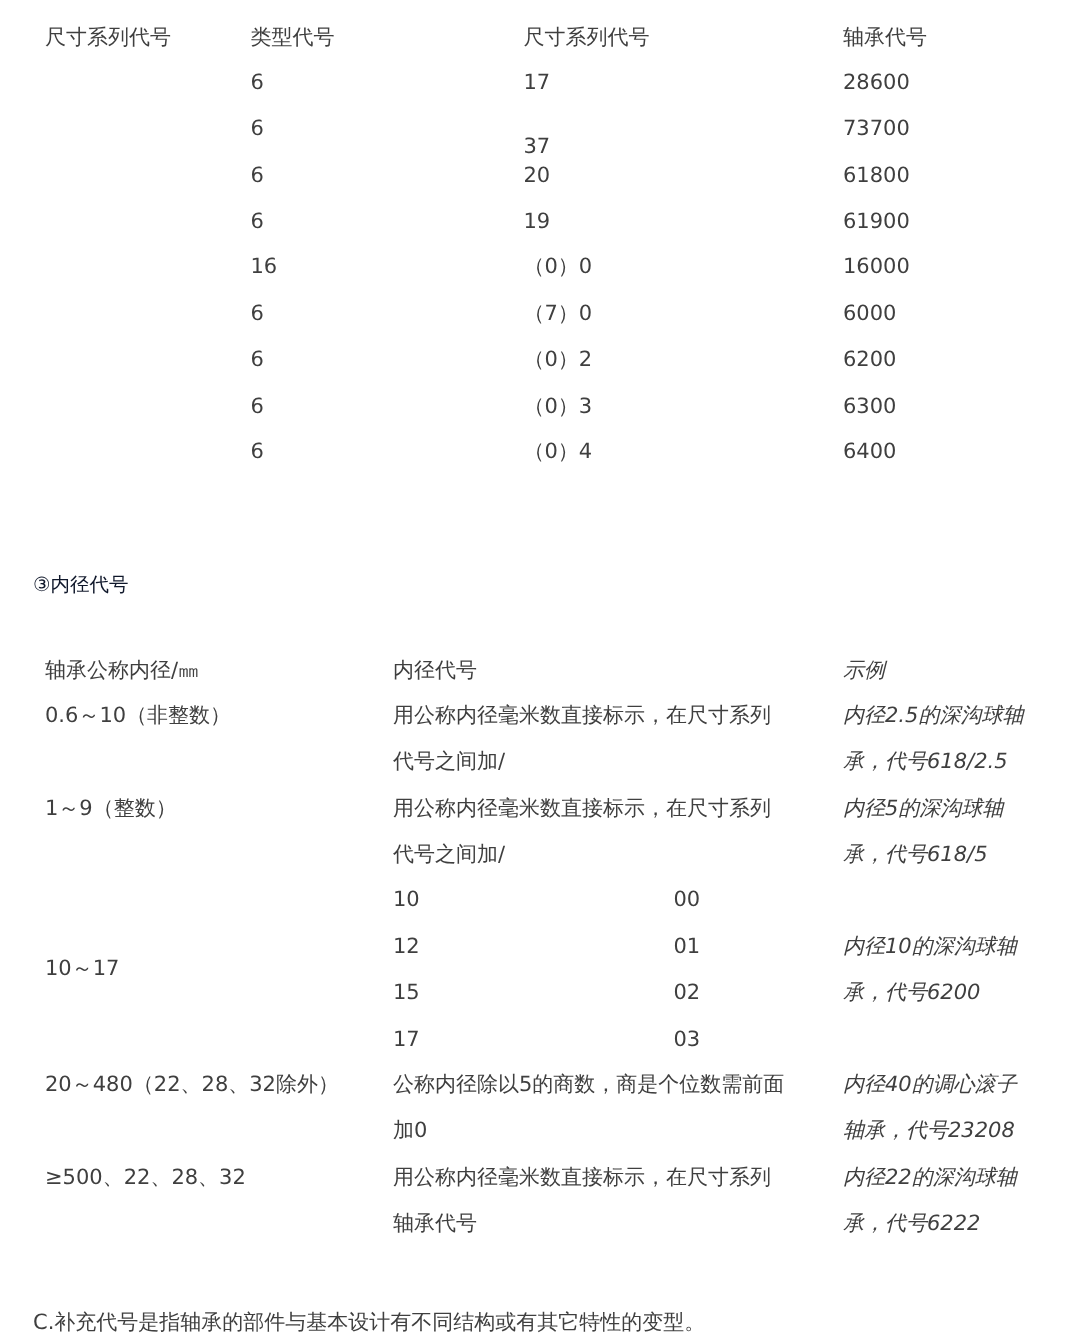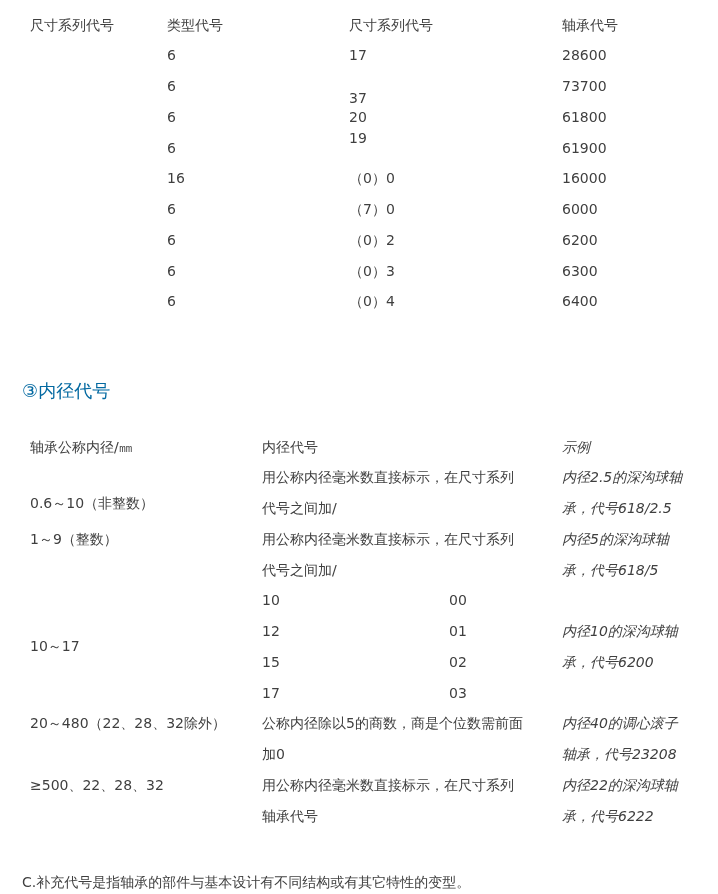--- a/index.html
+++ b/index.html
@@ -6,21 +6,21 @@
     body {
       width: 718px; height: 894px; overflow: hidden; position: relative;
       font-family: "DejaVu Sans", "Liberation Sans", sans-serif;
       color: #3f3f3f; font-size: 14px;
     }
     .abs { position: absolute; white-space: nowrap; line-height: 20px; }
     .t1 .c0 { left: 30px; }
     .t1 .c1 { left: 143px; margin-left: 24px; }
     .t1 .c2 { left: 349px; }
     .t1 .c3 { left: 562px; }
-    .section-title { color: #0369a1; left: 22px; top: 381px; font-size: 18px; }
+    .section-title { color: #0f172a; left: 22px; top: 381px; font-size: 13px; }
     .t2 .c0 { left: 30px; }
     .t2 .c1 { left: 262px; }
     .t2 .c1b { left: 449px; }
     .t2 .c2 { left: 562px; font-style: italic; }
     .footer-text { left: 22px; top: 872px; }
   </style>
 </head>
 <body>
 
 <div class="t1">
@@ -35,21 +35,21 @@
 
   <span class="abs c1" style="top:76px">6</span>
   <span class="abs c2" style="top:88px">37</span>
   <span class="abs c3" style="top:76px">73700</span>
 
   <span class="abs c1" style="top:107px">6</span>
   <span class="abs c2" style="top:107px">20</span>
   <span class="abs c3" style="top:107px">61800</span>
 
   <span class="abs c1" style="top:138px">6</span>
-  <span class="abs c2" style="top:128px">19</span>
+  <span class="abs c2" style="top:138px">19</span>
   <span class="abs c3" style="top:138px">61900</span>
 
   <span class="abs c1" style="top:168px">16</span>
   <span class="abs c2" style="top:168px">（0）0</span>
   <span class="abs c3" style="top:168px">16000</span>
 
   <span class="abs c1" style="top:199px">6</span>
   <span class="abs c2" style="top:199px">（7）0</span>
   <span class="abs c3" style="top:199px">6000</span>
 
@@ -66,21 +66,21 @@
   <span class="abs c3" style="top:291px">6400</span>
 </div>
 
 <span class="abs section-title">③内径代号</span>
 
 <div class="t2">
   <span class="abs c0" style="top:437px">轴承公称内径/㎜</span>
   <span class="abs c1" style="top:437px">内径代号</span>
   <span class="abs c2" style="top:437px">示例</span>
 
-  <span class="abs c0" style="top:493px">0.6～10（非整数）</span>
+  <span class="abs c0" style="top:467px">0.6～10（非整数）</span>
   <span class="abs c1" style="top:467px">用公称内径毫米数直接标示，在尺寸系列</span>
   <span class="abs c1" style="top:498px">代号之间加/</span>
   <span class="abs c2" style="top:467px">内径2.5的深沟球轴</span>
   <span class="abs c2" style="top:498px">承，代号618/2.5</span>
 
   <span class="abs c0" style="top:529px">1～9（整数）</span>
   <span class="abs c1" style="top:529px">用公称内径毫米数直接标示，在尺寸系列</span>
   <span class="abs c1" style="top:560px">代号之间加/</span>
   <span class="abs c2" style="top:529px">内径5的深沟球轴</span>
   <span class="abs c2" style="top:560px">承，代号618/5</span>

